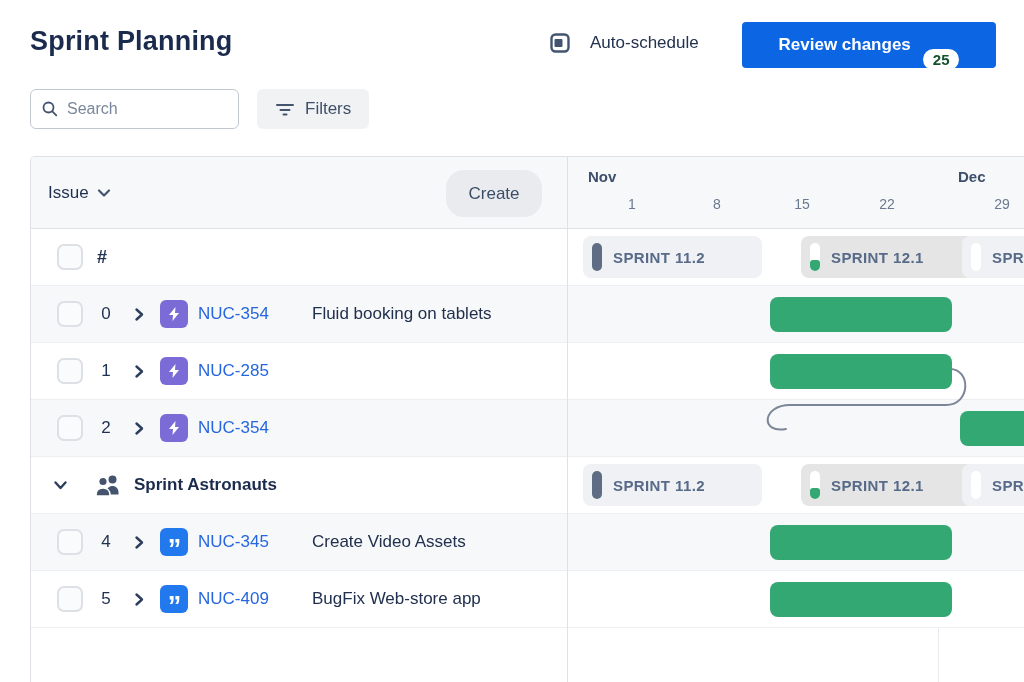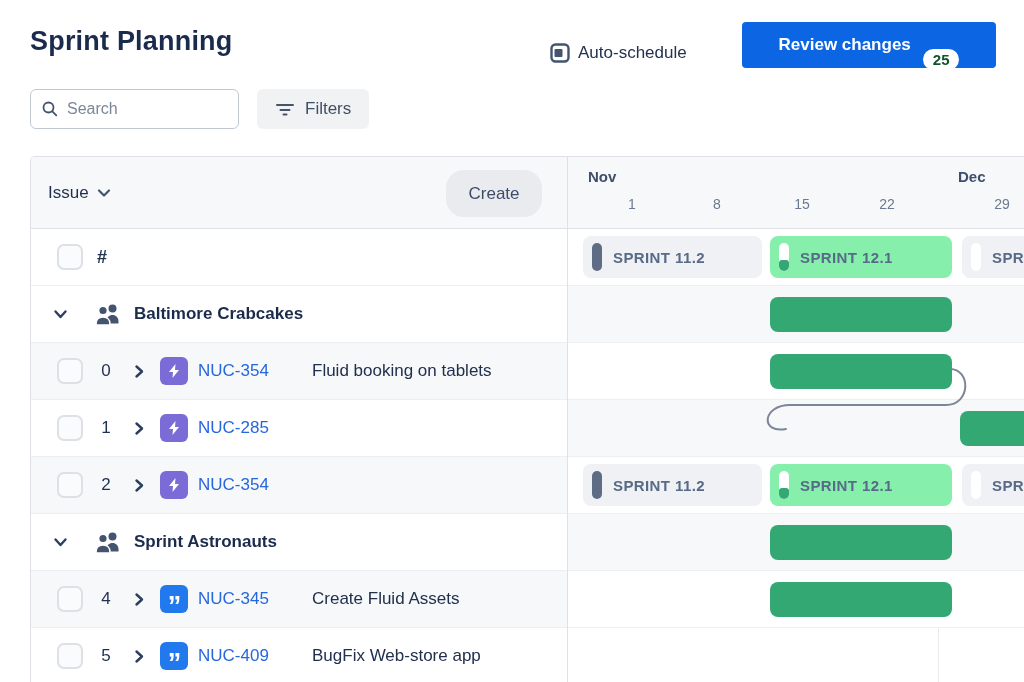--- a/index.html
+++ b/index.html
@@ -1,21 +1,21 @@
 <!DOCTYPE html>
 <html><head>
 <meta charset="utf-8">
 <style>
   * { margin:0; padding:0; box-sizing:border-box; }
   html,body { width:1024px; height:682px; overflow:hidden; background:#ffffff;
     font-family:"Liberation Sans", sans-serif; color:#1E2F51; }
 
   
   .page-title { position:absolute; left:30px; top:26px; font-size:27px; font-weight:700; color:#1B2B4D; letter-spacing:.2px; }
-  .autoschedule { position:absolute; left:550px; top:43px; display:flex; gap:8px; cursor:pointer; }
+  .autoschedule { position:absolute; left:550px; top:33px; display:flex; gap:20px; cursor:pointer; }
   .autoschedule .label { font-size:17px; font-weight:500; color:#22324F; }
   .review-btn { position:absolute; left:742px; top:22px; width:254px; height:46px; background:#0C66E4;
     border:none; border-radius:4px; color:#fff; font-size:17px; font-weight:600;
     display:flex; align-items:center; justify-content:center; gap:12px; cursor:pointer;
     font-family:"Liberation Sans", sans-serif; }
   .review-badge { background:#fff; color:#14532d; border-radius:14px; padding:2px 10px; font-size:15px; font-weight:700;margin-top:28px; }
 
   .search-box { position:absolute; left:30px; top:89px; width:209px; height:40px;
     border:1.5px solid #C2C8D2; border-radius:6px; display:flex; align-items:center; padding:0 10px; gap:8px; background:#fff; }
   .search-box input { border:none; outline:none; width:140px; font-size:16px; color:#22324F;
@@ -59,21 +59,21 @@
   .summary { margin-left:10px; font-size:17px; color:#21304E; white-space:nowrap; }
 
   
   .month-label { position:absolute; top:11px; font-size:15px; font-weight:600; color:#3E4F6B; }
   .tick { position:absolute; top:39px; width:28px; text-align:center; font-size:14px; color:#6B7A90; }
   .gridline { position:absolute; left:370px; top:0; bottom:0; width:1px; background:#E8EAEE; z-index:0; }
 
   
   .pill { position:absolute; top:7px; height:42px; border-radius:8px; display:flex; align-items:center; z-index:2; cursor:pointer; }
   .pill.past, .pill.future { background:#F0F1F4; }
-  .pill.active { background:#86efac; }
+  .pill.active { background:#e5e5e5;margin-left:31px; }
   .capsule { width:10px; height:28px; border-radius:5px; margin-left:9px; position:relative; overflow:hidden; flex:0 0 10px; }
   .capsule.past { background:#5E6C84; }
   .capsule.future { background:#FFFFFF; }
   .capsule.active { background:#FFFFFF; }
   .capsule.active::after { content:""; position:absolute; left:0; right:0; bottom:0; height:11px; background:#34A873; border-radius:3px; }
   .pill .plabel { margin-left:11px; font-size:15px; font-weight:700; letter-spacing:.4px; color:#576A87; white-space:nowrap; }
 
   
   .bar { position:absolute; top:11px; height:35px; background:#34A873; border-radius:8px; z-index:2; cursor:pointer; }
   .connector { position:absolute; left:0; top:0; z-index:1; pointer-events:none; }
@@ -127,116 +127,100 @@
         </svg>
       </div>
       <button class="create-btn">Create</button>
     </div>
 
     <div class="row">
       <span class="checkbox"></span>
       <span class="hash">#</span>
     </div>
 
+
+    <div class="row alt">
+      <span class="checkbox"></span>
+      <span class="idx">0</span>
+      <span class="row-chevron">
+        <svg class="ic" width="11" height="15" viewBox="0 0 11 15">
+          <polyline points="2.5,2.5 8,7.5 2.5,12.5" fill="none" stroke="#2C3E5D" stroke-width="2.4" stroke-linecap="round" stroke-linejoin="round"></polyline>
+        </svg>
+      </span>
+      <span class="type-ic epic">
+        <svg class="ic" width="14" height="16" viewBox="0 0 14 16">
+            <path d="M8.5 1 L2 9 h4 L5.5 15 L12 7 h-4 z" fill="#fff"></path>
+          </svg>
+      </span>
+      <span class="ikey">NUC-354</span>
+      <span class="summary">Fluid booking on tablets</span>
+    </div>
+
+    <div class="row">
+      <span class="checkbox"></span>
+      <span class="idx">1</span>
+      <span class="row-chevron">
+        <svg class="ic" width="11" height="15" viewBox="0 0 11 15">
+          <polyline points="2.5,2.5 8,7.5 2.5,12.5" fill="none" stroke="#2C3E5D" stroke-width="2.4" stroke-linecap="round" stroke-linejoin="round"></polyline>
+        </svg>
+      </span>
+      <span class="type-ic epic">
+        <svg class="ic" width="14" height="16" viewBox="0 0 14 16">
+            <path d="M8.5 1 L2 9 h4 L5.5 15 L12 7 h-4 z" fill="#fff"></path>
+          </svg>
+      </span>
+      <span class="ikey">NUC-285</span>
+    </div>
+
+    <div class="row alt">
+      <span class="checkbox"></span>
+      <span class="idx">2</span>
+      <span class="row-chevron">
+        <svg class="ic" width="11" height="15" viewBox="0 0 11 15">
+          <polyline points="2.5,2.5 8,7.5 2.5,12.5" fill="none" stroke="#2C3E5D" stroke-width="2.4" stroke-linecap="round" stroke-linejoin="round"></polyline>
+        </svg>
+      </span>
+      <span class="type-ic epic">
+        <svg class="ic" width="14" height="16" viewBox="0 0 14 16">
+            <path d="M8.5 1 L2 9 h4 L5.5 15 L12 7 h-4 z" fill="#fff"></path>
+          </svg>
+      </span>
+      <span class="ikey">NUC-354</span>
+    </div>
+
     <div class="row">
       <span class="grp-chevron">
         <svg class="ic" width="15" height="11" viewBox="0 0 15 11">
           <polyline points="2.5,2.5 7.5,8 12.5,2.5" fill="none" stroke="#2C3E5D" stroke-width="2.4" stroke-linecap="round" stroke-linejoin="round"></polyline>
         </svg>
       </span>
       <span class="team-ic">
         <svg class="ic" width="28" height="24" viewBox="0 0 28 24">
           <circle cx="18.5" cy="6.5" r="4" fill="#44546F"></circle>
           <path d="M12.5 19.5 c0-4 2.6-6.5 6-6.5 s6 2.5 6 6.5 v2 h-12 z" fill="#44546F"></path>
           <circle cx="9" cy="8.5" r="4.4" fill="#44546F" stroke="#fff" stroke-width="1.6"></circle>
           <path d="M2 22 c0-4.4 2.9-7 7-7 s7 2.6 7 7 v1 h-14 z" fill="#44546F" stroke="#fff" stroke-width="1.6"></path>
         </svg>
       </span>
-      <span class="grp-name">Baltimore Crabcakes</span>
-    </div>
-
-    <div class="row alt">
-      <span class="checkbox"></span>
-      <span class="idx">0</span>
-      <span class="row-chevron">
-        <svg class="ic" width="11" height="15" viewBox="0 0 11 15">
-          <polyline points="2.5,2.5 8,7.5 2.5,12.5" fill="none" stroke="#2C3E5D" stroke-width="2.4" stroke-linecap="round" stroke-linejoin="round"></polyline>
-        </svg>
-      </span>
-      <span class="type-ic epic">
-        <svg class="ic" width="14" height="16" viewBox="0 0 14 16">
-            <path d="M8.5 1 L2 9 h4 L5.5 15 L12 7 h-4 z" fill="#fff"></path>
-          </svg>
-      </span>
-      <span class="ikey">NUC-354</span>
-      <span class="summary">Fluid booking on tablets</span>
-    </div>
-
-    <div class="row">
-      <span class="checkbox"></span>
-      <span class="idx">1</span>
-      <span class="row-chevron">
-        <svg class="ic" width="11" height="15" viewBox="0 0 11 15">
-          <polyline points="2.5,2.5 8,7.5 2.5,12.5" fill="none" stroke="#2C3E5D" stroke-width="2.4" stroke-linecap="round" stroke-linejoin="round"></polyline>
-        </svg>
-      </span>
-      <span class="type-ic epic">
-        <svg class="ic" width="14" height="16" viewBox="0 0 14 16">
-            <path d="M8.5 1 L2 9 h4 L5.5 15 L12 7 h-4 z" fill="#fff"></path>
-          </svg>
-      </span>
-      <span class="ikey">NUC-285</span>
-    </div>
-
-    <div class="row alt">
-      <span class="checkbox"></span>
-      <span class="idx">2</span>
-      <span class="row-chevron">
-        <svg class="ic" width="11" height="15" viewBox="0 0 11 15">
-          <polyline points="2.5,2.5 8,7.5 2.5,12.5" fill="none" stroke="#2C3E5D" stroke-width="2.4" stroke-linecap="round" stroke-linejoin="round"></polyline>
-        </svg>
-      </span>
-      <span class="type-ic epic">
-        <svg class="ic" width="14" height="16" viewBox="0 0 14 16">
-            <path d="M8.5 1 L2 9 h4 L5.5 15 L12 7 h-4 z" fill="#fff"></path>
-          </svg>
-      </span>
-      <span class="ikey">NUC-354</span>
-    </div>
-
-    <div class="row">
-      <span class="grp-chevron">
-        <svg class="ic" width="15" height="11" viewBox="0 0 15 11">
-          <polyline points="2.5,2.5 7.5,8 12.5,2.5" fill="none" stroke="#2C3E5D" stroke-width="2.4" stroke-linecap="round" stroke-linejoin="round"></polyline>
-        </svg>
-      </span>
-      <span class="team-ic">
-        <svg class="ic" width="28" height="24" viewBox="0 0 28 24">
-          <circle cx="18.5" cy="6.5" r="4" fill="#44546F"></circle>
-          <path d="M12.5 19.5 c0-4 2.6-6.5 6-6.5 s6 2.5 6 6.5 v2 h-12 z" fill="#44546F"></path>
-          <circle cx="9" cy="8.5" r="4.4" fill="#44546F" stroke="#fff" stroke-width="1.6"></circle>
-          <path d="M2 22 c0-4.4 2.9-7 7-7 s7 2.6 7 7 v1 h-14 z" fill="#44546F" stroke="#fff" stroke-width="1.6"></path>
-        </svg>
-      </span>
       <span class="grp-name">Sprint Astronauts</span>
     </div>
 
     <div class="row alt">
       <span class="checkbox"></span>
       <span class="idx">4</span>
       <span class="row-chevron">
         <svg class="ic" width="11" height="15" viewBox="0 0 11 15">
           <polyline points="2.5,2.5 8,7.5 2.5,12.5" fill="none" stroke="#2C3E5D" stroke-width="2.4" stroke-linecap="round" stroke-linejoin="round"></polyline>
         </svg>
       </span>
       <span class="type-ic story">
         <span class="q">”</span>
       </span>
       <span class="ikey">NUC-345</span>
-      <span class="summary">Create Fluid Assets</span>
+      <span class="summary">Create Video Assets</span>
     </div>
 
     <div class="row">
       <span class="checkbox"></span>
       <span class="idx">5</span>
       <span class="row-chevron">
         <svg class="ic" width="11" height="15" viewBox="0 0 11 15">
           <polyline points="2.5,2.5 8,7.5 2.5,12.5" fill="none" stroke="#2C3E5D" stroke-width="2.4" stroke-linecap="round" stroke-linejoin="round"></polyline>
         </svg>
       </span>

